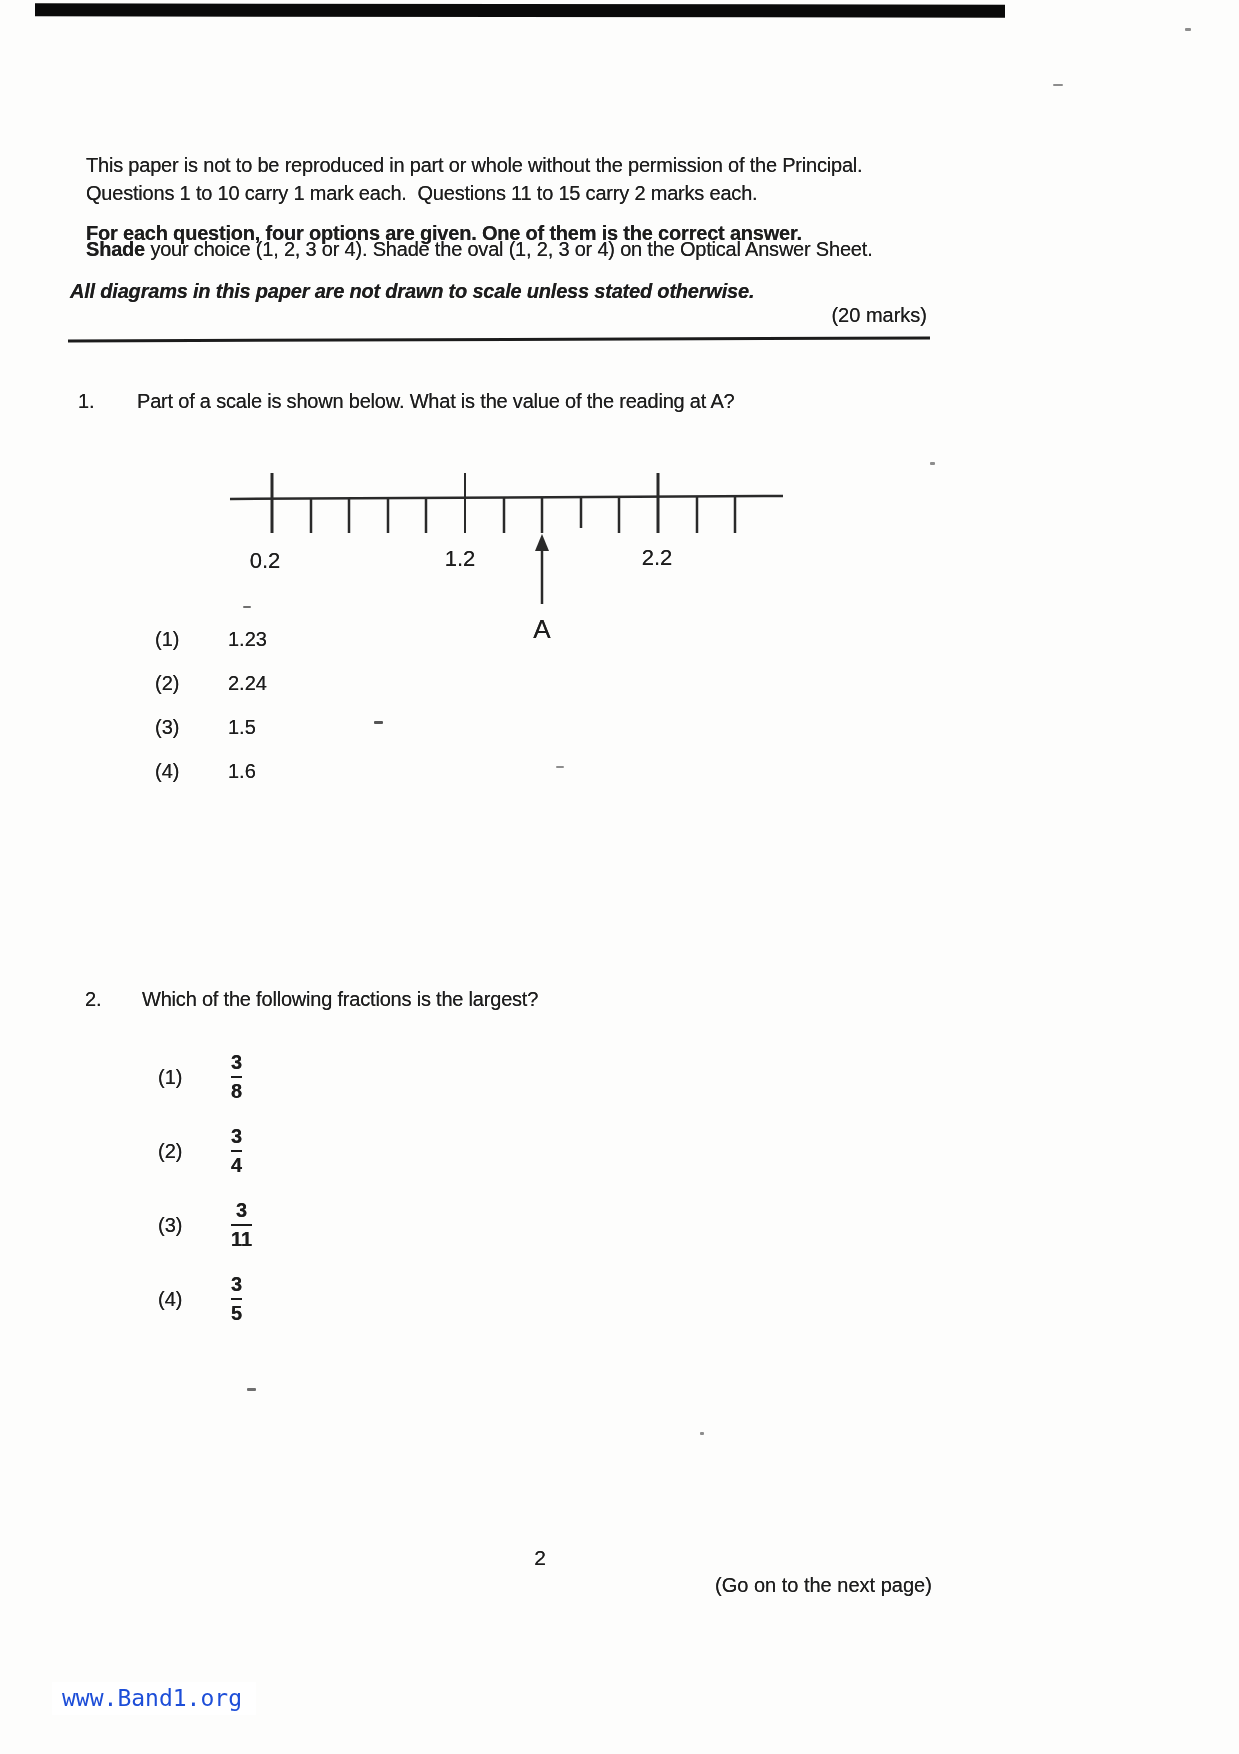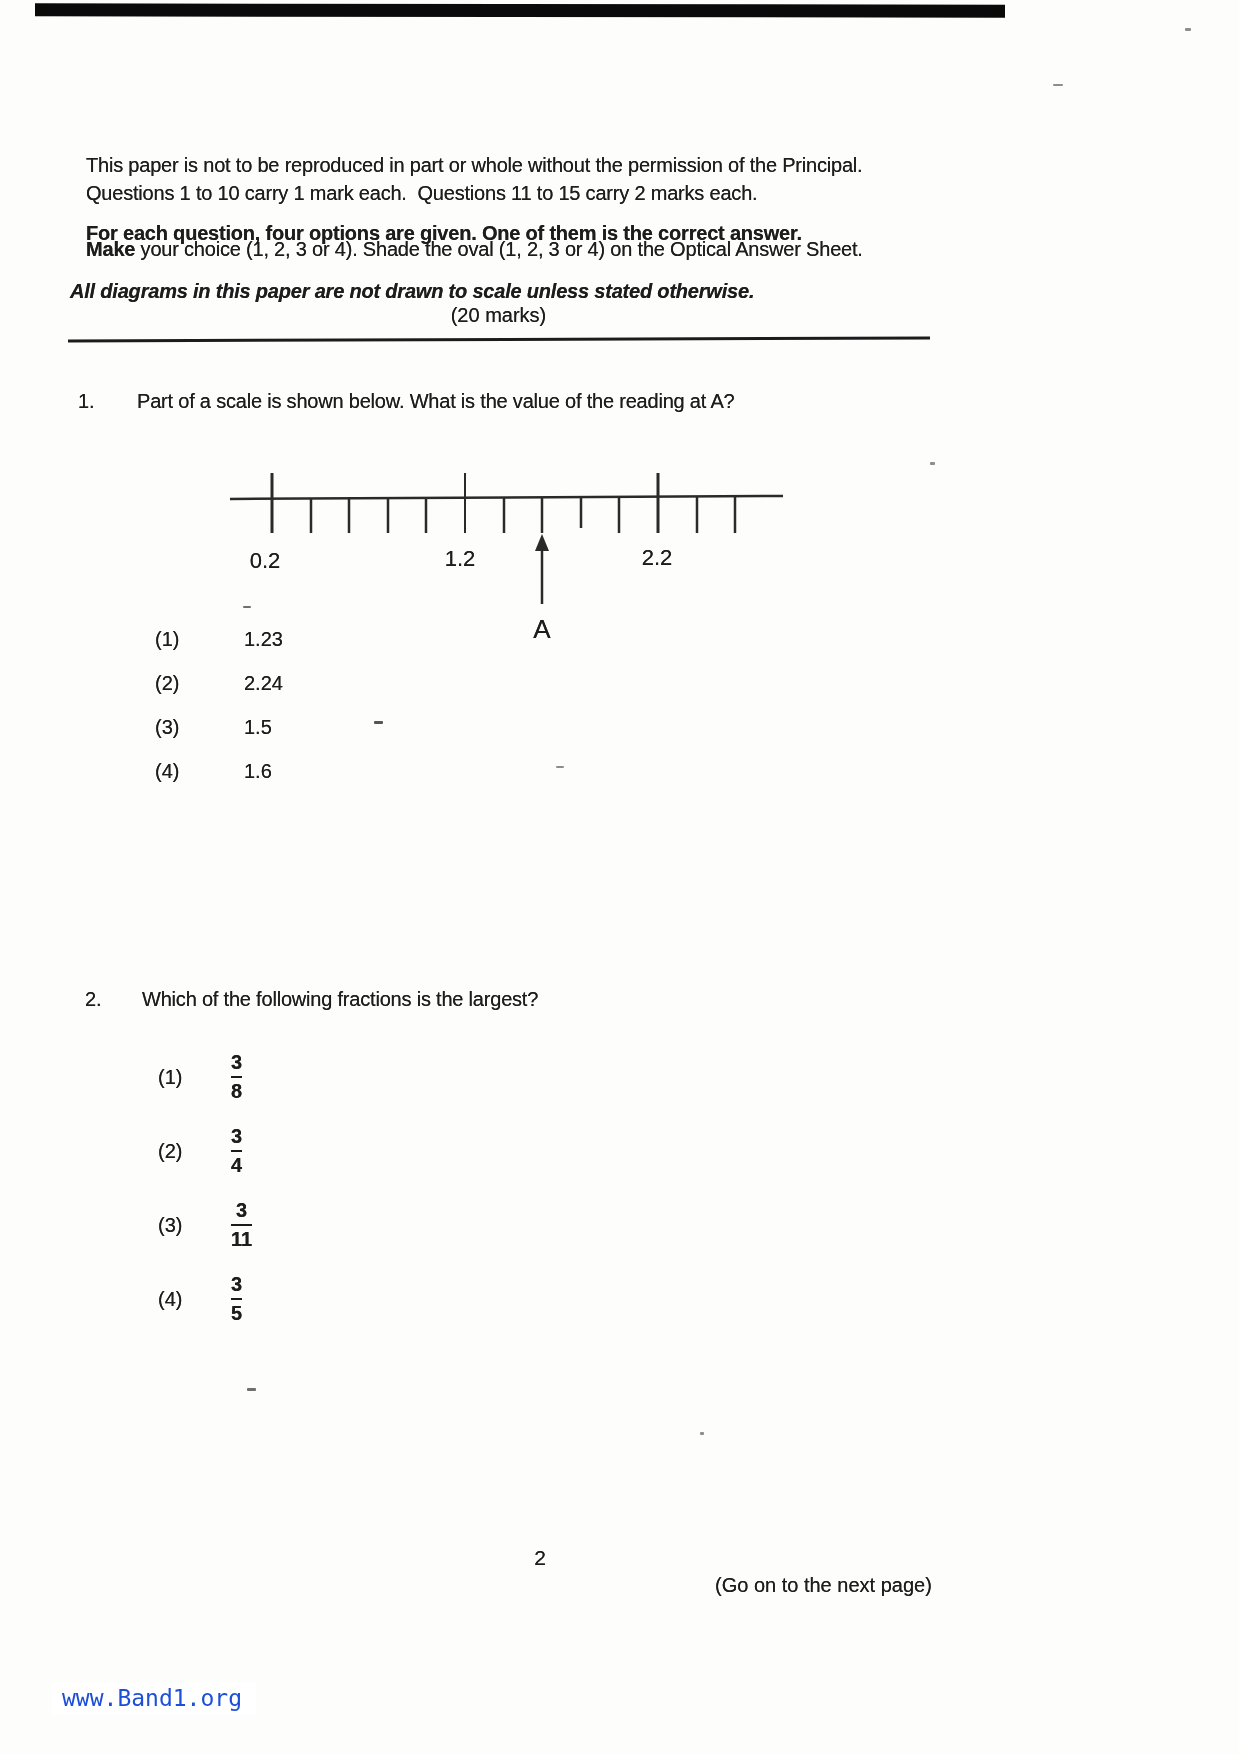--- a/index.html
+++ b/index.html
@@ -18,32 +18,32 @@
     left:35px;top:4px;width:970px;height:13px;
     background:#0a0a0a;transform:rotate(0.08deg);
   }
   .hdr{left:86px;font-size:20px;white-space:nowrap;letter-spacing:-0.2px;}
   .hdr-line1{top:154px;}
   .hdr-line2{top:182px;}
   .hdr-line3{top:210px;font-weight:bold;margin-top:12px;}
   .hdr-line4{top:238px;}
   .bold{font-weight:bold;}
   .note-line{left:70px;top:280px;font-size:20px;font-weight:bold;font-style:italic;white-space:nowrap;letter-spacing:-0.2px;}
-  .marks-line{left:70px;top:304px;width:857px;text-align:center;font-size:20px;}
+  .marks-line{left:70px;top:304px;width:857px;text-align:right;font-size:20px;}
   .rule{left:68px;top:338px;width:862px;height:3px;background:#1c1c1c;transform:rotate(-0.2deg);}
   .q-num{font-size:20px;}
   .q-text{font-size:20px;white-space:nowrap;letter-spacing:-0.2px;}
   .q1-num{left:78px;top:390px;}
   .q1-text{left:137px;top:390px;text-align:center;}
   .q2-num{left:85px;top:988px;}
   .q2-text{left:142px;top:988px;}
   .diagram-svg{left:218px;top:408px;}
   .opt-row{display:flex;align-items:flex-start;font-size:20px;}
   .opt-label{width:50px;}
-  .opt-value{margin-left:39px;}
+  .opt-value{margin-left:23px;}
   .q1-opt1{left:155px;top:628px;}
   .q1-opt2{left:155px;top:672px;}
   .q1-opt3{left:155px;top:716px;}
   .q1-opt4{left:155px;top:760px;}
   .frac-row{display:flex;align-items:center;}
   .frac-row .opt-label{width:50px;font-size:20px;}
   .frac{
     display:inline-flex;flex-direction:column;align-items:center;
     margin-left:23px;font-size:20px;font-weight:bold;line-height:1.15;
   }
@@ -67,21 +67,21 @@
 </head>
 <body>
 
 <div class="page">
 
   <div class="abs top-bar"></div>
 
   <div class="abs hdr hdr-line1">This paper is not to be reproduced in part or whole without the permission of the Principal.</div>
   <div class="abs hdr hdr-line2"><span>Questions 1 to 10 carry 1 mark each.</span>&nbsp;&nbsp;<span>Questions 11 to 15 carry 2 marks each.</span></div>
   <div class="abs hdr hdr-line3">For each question, four options are given. One of them is the correct answer.</div>
-  <div class="abs hdr hdr-line4"><span class="bold">Make</span><span> your choice (1, 2, 3 or 4).  Shade the oval (1, 2, 3 or 4) on the Optical Answer Sheet.</span></div>
+  <div class="abs hdr hdr-line4"><span class="bold">Shade</span><span> your choice (1, 2, 3 or 4).  Shade the oval (1, 2, 3 or 4) on the Optical Answer Sheet.</span></div>
 
   <div class="abs note-line">All diagrams in this paper are not drawn to scale unless stated otherwise.</div>
   <div class="abs marks-line">(20 marks)</div>
   <div class="abs rule"></div>
 
   <div class="abs q-num q1-num">1.</div>
   <div class="abs q-text q1-text">Part of a scale is shown below. What is the value of the reading at A?</div>
 
   <svg class="abs diagram-svg" width="580" height="240" viewBox="0 0 580 240">
 

